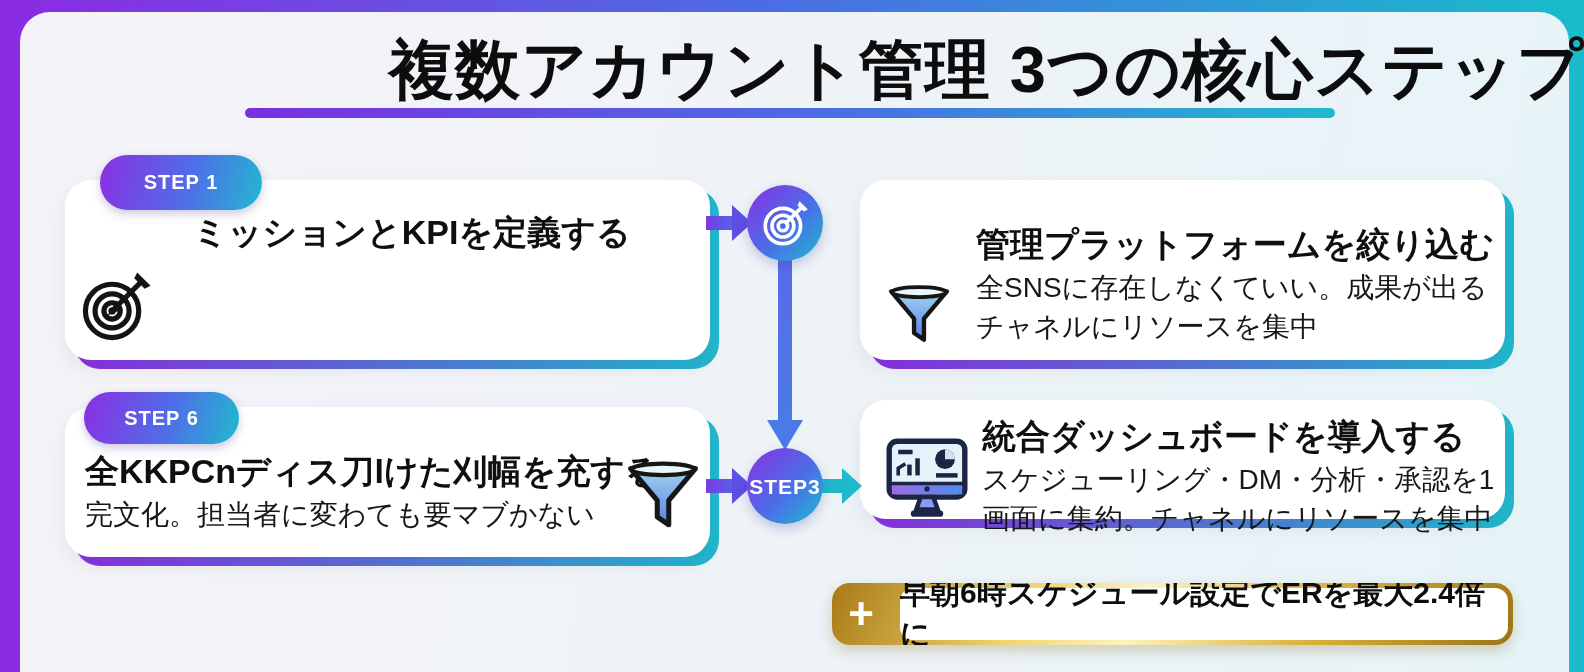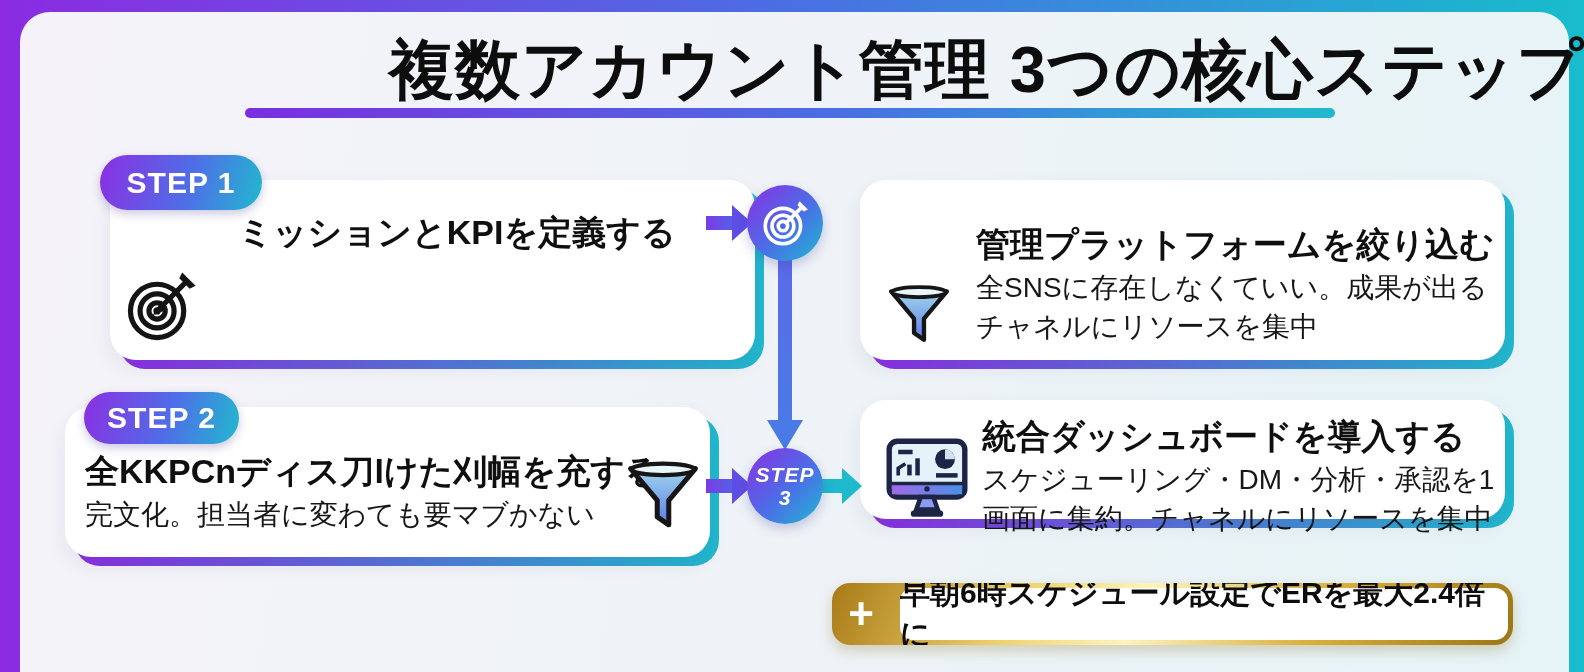--- a/index.html
+++ b/index.html
@@ -16,27 +16,27 @@
     font-size:65px; font-weight:800; color:#0d0d0d; letter-spacing:1px; }
   .title-underline { position:absolute; left:245px; top:108px; width:1090px; height:10px;
     border-radius:5px; background:linear-gradient(90deg,#7a2fe0 0%,#4a6fe3 55%,#21b9ce 100%); }
 
   .card { position:absolute; }
   .card .shadow { position:absolute; inset:0; transform:translate(9px,9px);
     border-radius:26px; background:linear-gradient(90deg,#8b2fe2 0%,#21b9ce 100%); }
   .card .face { position:absolute; inset:0; background:#ffffff; border-radius:26px;
     box-shadow:0 8px 20px rgba(40,40,90,.08); }
 
-  .card1 { left:65px; top:180px; width:645px; height:180px;margin-left:45px; }
+  .card1 { left:65px; top:180px; width:645px; height:180px; }
   .card2 { left:860px; top:180px; width:645px; height:180px; }
   .card3 { left:65px; top:407px; width:645px; height:150px; }
   .card4 { left:860px; top:400px; width:645px; height:119px; }
 
   .badge { position:absolute; z-index:6; color:#ffffff; font-weight:800;
-    font-size:30px; display:flex; align-items:center; justify-content:center;
+    font-size:20px; display:flex; align-items:center; justify-content:center;
     border-radius:28px; letter-spacing:1px;
     background:linear-gradient(105deg,#8b2fe2 0%,#4f6ee8 55%,#21b9ce 100%);
     box-shadow:0 4px 10px rgba(60,40,140,.25); }
   .badge1 { left:100px;  top:155px; width:162px; height:55px; }
   .badge2 { left:955px;  top:155px; width:162px; height:55px; }
   .badge3 { left:84px;   top:392px; width:155px; height:52px; }
 
   .card-title { font-size:34px; font-weight:800; color:#0f0f0f; }
   .card-body  { font-size:28px; font-weight:500; color:#171717; line-height:39px; }
 
@@ -44,22 +44,22 @@
   .c1-text { position:absolute; left:128px; top:30px; }
   .c2-icon { position:absolute; left:28px; top:96px; width:62px; height:78px; }
   .c2-text { position:absolute; left:116px; top:42px; }
   .c3-text { position:absolute; left:20px; top:42px; }
   .c3-icon { position:absolute; left:562px; top:50px; width:72px; height:78px; }
   .c4-icon { position:absolute; left:22px; top:32px; width:90px; height:94px; }
   .c4-text { position:absolute; left:122px; top:14px; }
 
   .circle { position:absolute; width:76px; height:76px; border-radius:50%;
     background:linear-gradient(135deg,#8b2fe2 0%,#4a6fe8 55%,#1fb9ce 100%);
-    display:flex; flex-direction:column; align-items:center; justify-content:center;
-    z-index:5; box-shadow:0 5px 12px rgba(50,60,150,.25);font-style:italic; }
+    display:flex; flex-direction:row; align-items:center; justify-content:center;
+    z-index:5; box-shadow:0 5px 12px rgba(50,60,150,.25); }
   .circle-top    { left:747px; top:185px; }
   .circle-bottom { left:747px; top:448px; color:#fff; font-weight:800;
     font-size:21px; line-height:23px; letter-spacing:1px; }
 
   .arrow { position:absolute; z-index:4; }
   .arrow-1 { left:706px; top:203px; }
   .arrow-2 { left:765px; top:256px; }
   .arrow-3 { left:706px; top:466px; }
   .arrow-4 { left:816px; top:466px; }
 
@@ -140,21 +140,21 @@
           <linearGradient id="fg2" x1="0" y1="0" x2="0" y2="1">
             <stop offset="0" stop-color="#9fd4ec"></stop>
               <stop offset="1" stop-color="#5b7ee8"></stop>
           </linearGradient>
         </defs>
         <polygon points="5,12 95,12 58,56 58,90 42,79 42,56" fill="url(#fg2)" stroke="#161616" stroke-width="7" stroke-linejoin="round"></polygon>
         <ellipse cx="50" cy="13" rx="44" ry="8" fill="#e9f6fa" stroke="#161616" stroke-width="6"></ellipse>
       </svg>
     </div>
   </section>
-  <div class="badge badge3">STEP 2</div>
+  <div class="badge badge3">STEP 6</div>
 
   <section class="card card4">
     <div class="shadow"></div>
     <div class="face">
       <svg class="c4-icon" viewBox="0 0 100 100">
         <defs>
           <linearGradient id="mg1" x1="0" y1="0" x2="1" y2="0">
             <stop offset="0" stop-color="#a06ae8"></stop>
               <stop offset="1" stop-color="#4a8fe8"></stop>
           </linearGradient>

